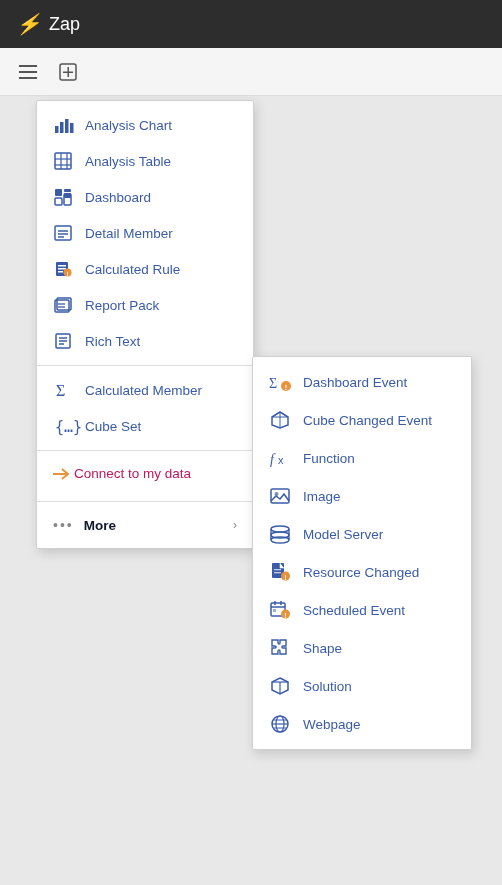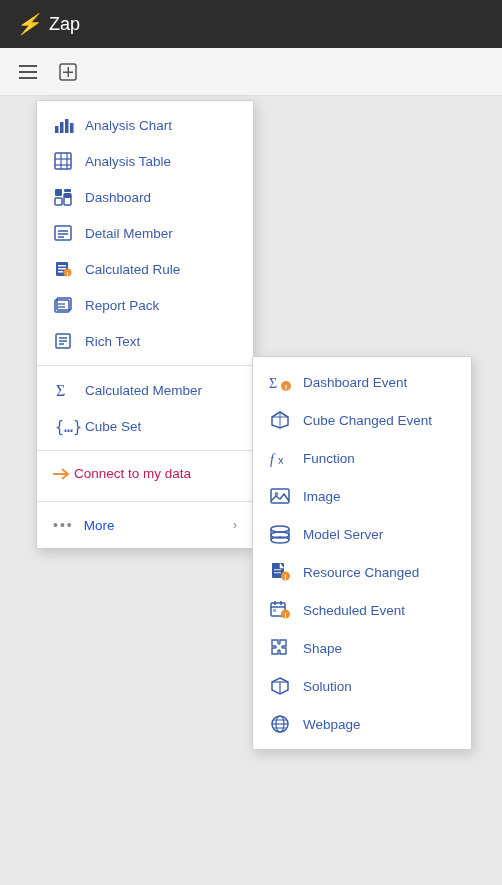--- a/index.html
+++ b/index.html
@@ -111,22 +111,23 @@
       color: #444;
       font-size: 13.5px;
       position: relative;
     }
     .more-dots {
       color: #888;
       font-size: 14px;
       letter-spacing: 2px;
     }
     .more-label {
-      color: #1d4ed8;
+      color: #0f172a;
       flex: 1;
+      font-weight: bold;
     }
     .more-arrow {
       color: #888;
       font-size: 12px;
     }
 
     
     .menu-item-connect {
       display: flex;
       align-items: flex-start;

